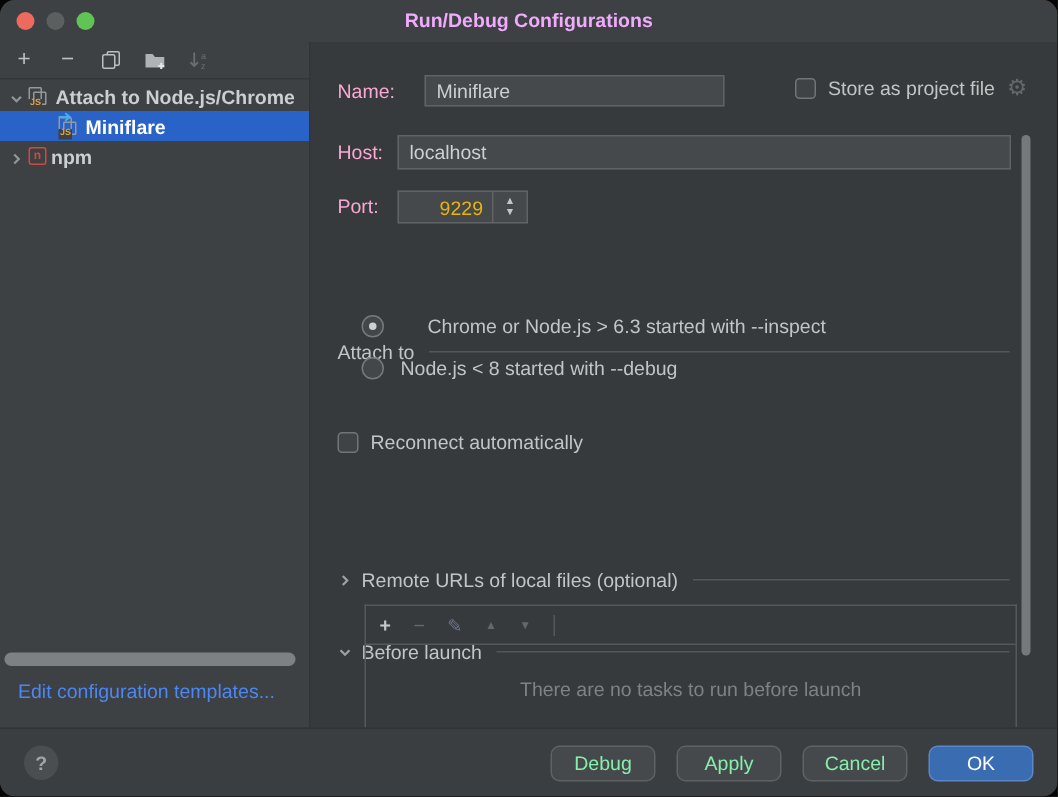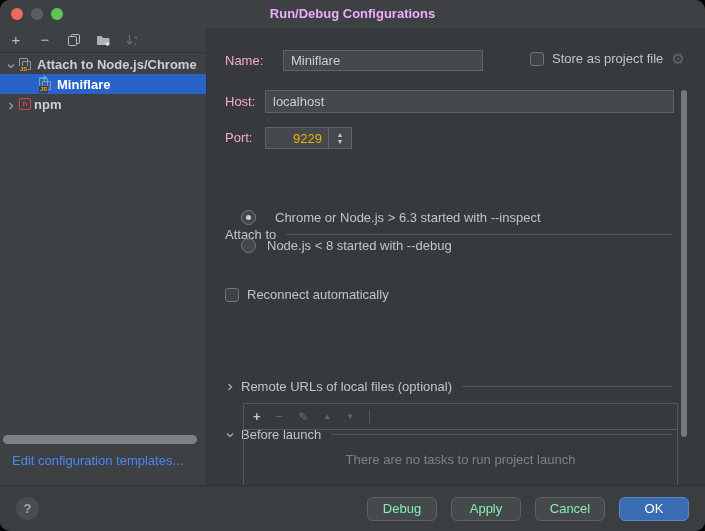--- a/index.html
+++ b/index.html
@@ -202,21 +202,21 @@
       </span>
     </div>
 
     <div class="sect" style="left:17px;top:155px;right:32px;">
       <span>Attach to</span>
       <span class="line"></span>
     </div>
 
     <div class="cbrow" style="left:33px;top:182px;">
       <span class="radio sel"></span>
-      <span style="margin-left:11px;">Chrome or Node.js &gt; 6.3 started with --inspect</span>
+      <span style="margin-left:21px;">Chrome or Node.js &gt; 6.3 started with --inspect</span>
     </div>
     <div class="cbrow" style="left:33px;top:210px;">
       <span class="radio"></span>
       <span style="margin-left:3px;">Node.js &lt; 8 started with --debug</span>
     </div>
 
     <div class="cbrow" style="left:17px;top:259px;">
       <span class="cbx"></span>
       <span>Reconnect automatically</span>
     </div>
@@ -243,21 +243,21 @@
 
     <div class="bl-panel">
       <div class="bl-toolbar">
         <span class="bli on">+</span>
         <span class="bli dim">−</span>
         <span class="bli pencil">✎</span>
         <span class="bli tri">▲</span>
         <span class="bli tri">▼</span>
         <span class="blsep"></span>
       </div>
-      <div class="bl-empty">There are no tasks to run project launch</div>
+      <div class="bl-empty">There are no tasks to run before launch</div>
     </div>
 
     <div class="vscroll"></div>
   </div>
 
   <div class="footer">
     <span class="help">?</span>
     <div class="btns">
       <button class="btn">Debug</button>
       <button class="btn">Apply</button>

